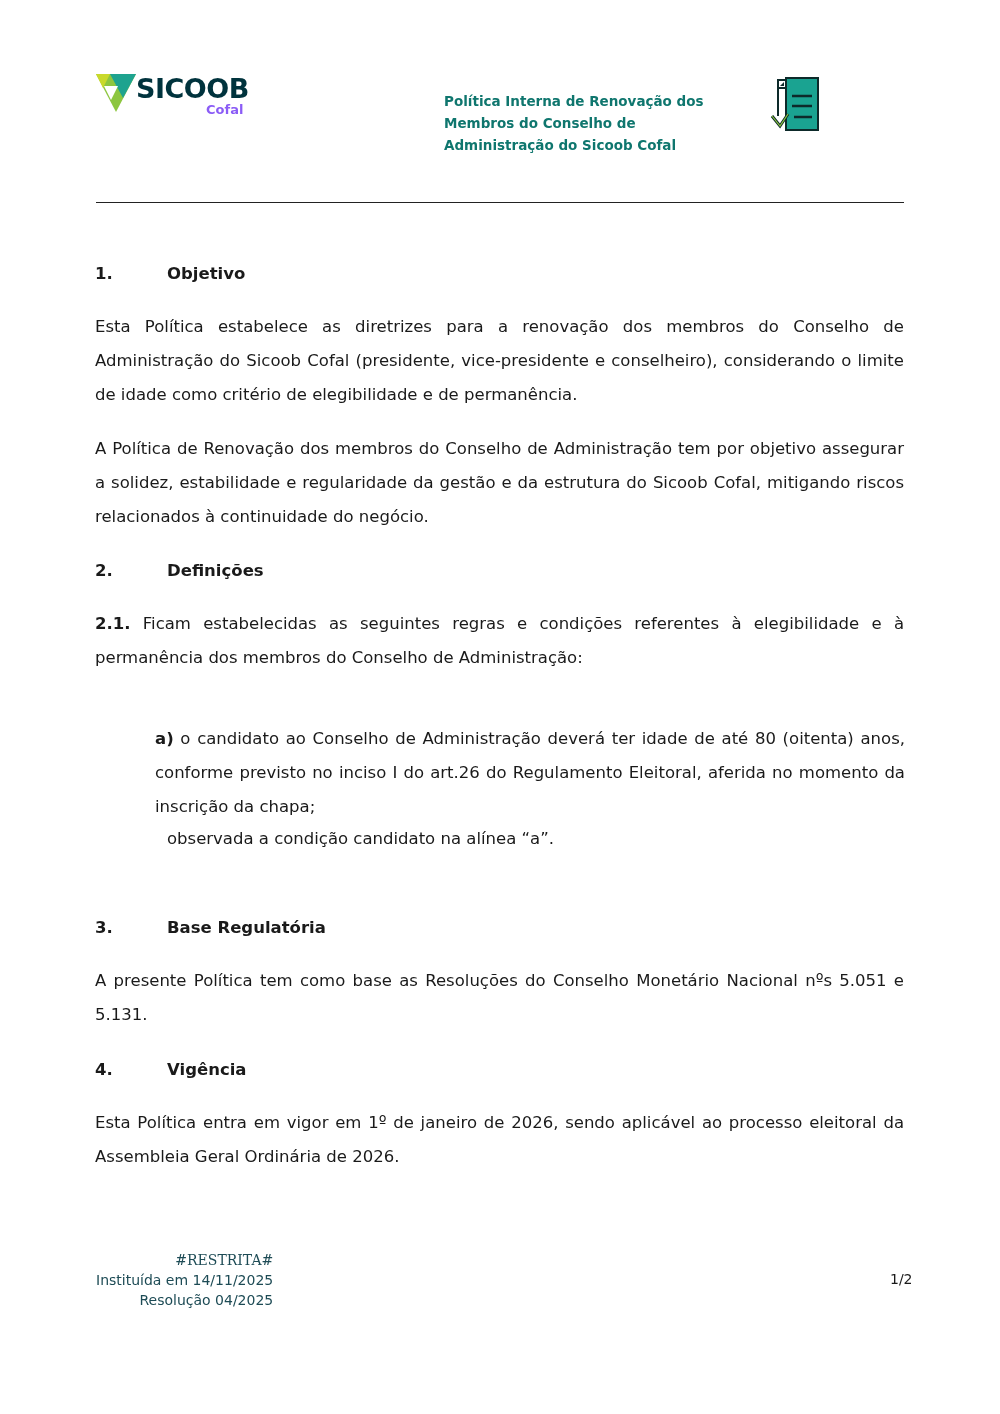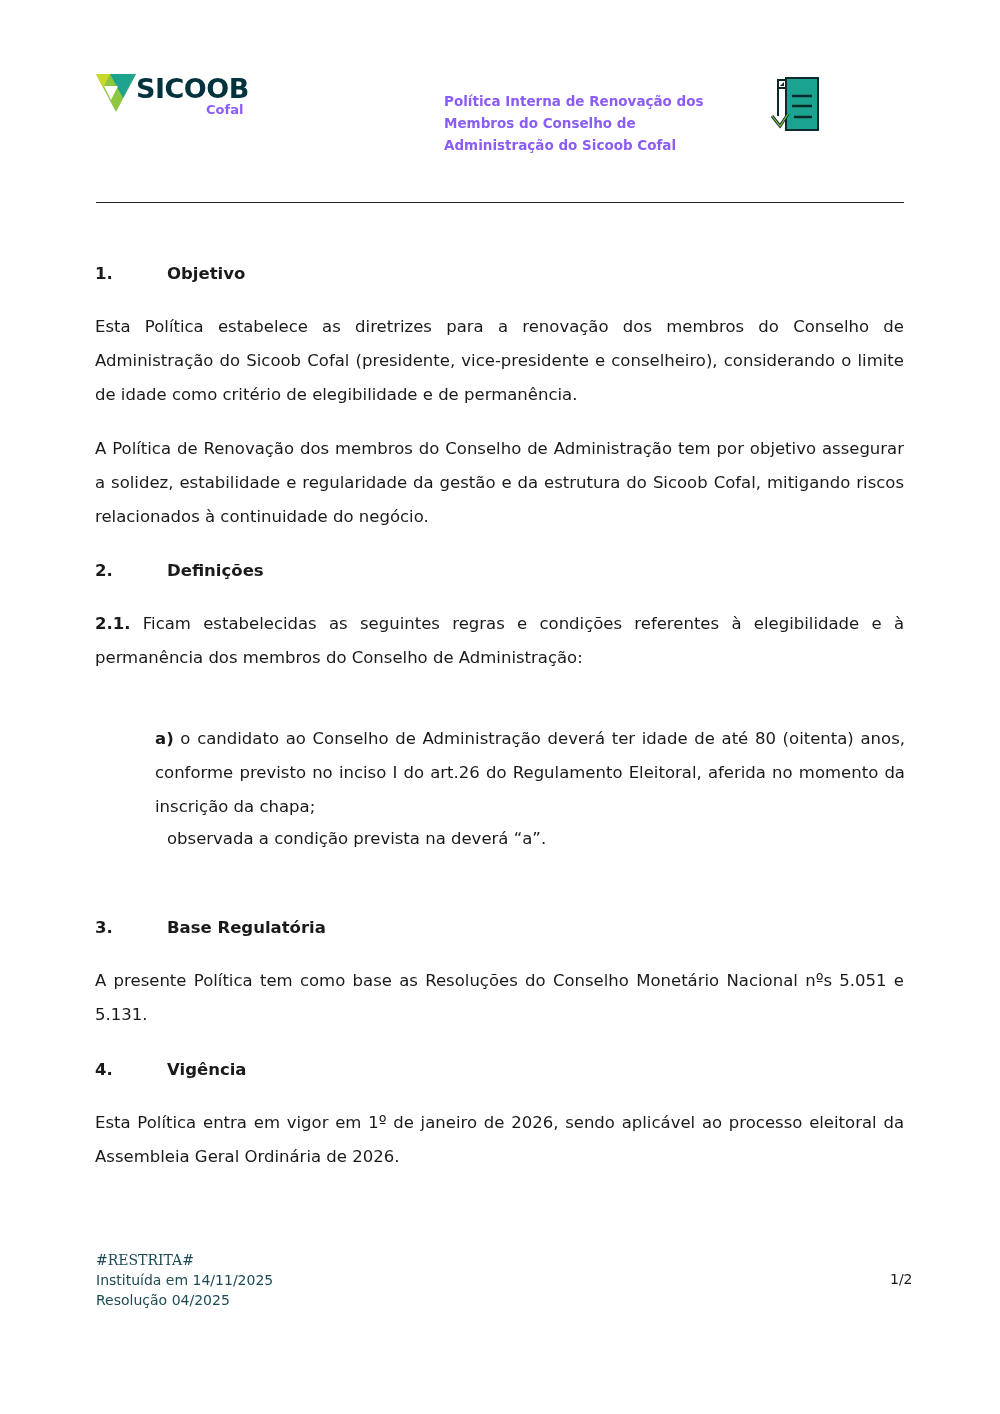--- a/index.html
+++ b/index.html
@@ -10,39 +10,39 @@
     
     .logo { position: absolute; left: 96px; top: 72px; width: 160px; height: 50px; }
     .logo svg { position: absolute; left: 0; top: 0; }
     .logo-word { position: absolute; left: 40px; top: 0px; font-family: "DejaVu Sans", sans-serif;
                  font-weight: bold; font-size: 27px; letter-spacing: -0.5px; color: #00333d; line-height: 34px; }
     .logo-sub { position: absolute; left: 110px; top: 30px; font-family: "DejaVu Sans", sans-serif;
                 font-weight: bold; font-size: 13px; color: #8b5cf6; line-height: 16px; }
 
     .header-title { position: absolute; left: 444px; top: 90px; width: 290px;
                     font-family: "DejaVu Sans", sans-serif; font-weight: bold; font-size: 13.5px;
-                    line-height: 22px; color: #8b5cf6; }
+                    line-height: 22px; color: #0f766e; }
     .doc-icon { position: absolute; left: 768px; top: 76px; width: 56px; height: 58px; }
 
     .rule { position: absolute; left: 96px; top: 202px; width: 808px; height: 0;
             border-top: 1.5px solid #222; }
 
     
     .content { position: absolute; left: 95px; width: 809px; font-family: "DejaVu Sans", sans-serif;
                font-size: 16.5px; line-height: 34px; color: #1a1a1a; }
     .just { text-align: justify; text-align-last: left; }
     .heading { position: absolute; left: 95px; font-weight: bold; font-size: 16.5px; line-height: 24px;
                font-family: "DejaVu Sans", sans-serif; color: #1a1a1a; }
     .heading .num { display: inline-block; width: 72px; }
     .item { position: absolute; left: 155px; width: 750px; font-family: "DejaVu Sans", sans-serif;
             font-size: 16.5px; line-height: 34px; color: #1a1a1a; }
     b { font-weight: bold; }
 
     
-    .footer { position: absolute; left: 96px; top: 1250px; font-size: 14px; line-height: 20px; color: #1d4b55; }
+    .footer { position: absolute; left: 96px; top: 1250px; font-size: 14px; line-height: 20px; color: #1d4b55; text-align: right; }
     .restrita { font-family: "DejaVu Serif", serif; font-size: 14px; color: #1d4b55; }
     .pagenum { position: absolute; left: 890px; top: 1271px; font-size: 14px; color: #1a1a1a;
                font-family: "DejaVu Sans", sans-serif; text-align: center; }
   </style>
 </head>
 <body>
 
 <div class="page">
 
   <div class="logo">
@@ -85,21 +85,21 @@
   <div class="content just" style="top:432px;">A Política de Renovação dos membros do Conselho de Administração tem por objetivo assegurar a solidez, estabilidade e regularidade da gestão e da estrutura do Sicoob Cofal, mitigando riscos relacionados à continuidade do negócio.</div>
 
   <div class="heading" style="top:559px;">
     <span class="num">2.</span><span>Definições</span>
   </div>
   <div class="content just" style="top:607px;"><b>2.1.</b><span> Ficam estabelecidas as seguintes regras e condições referentes à elegibilidade e à permanência dos membros do Conselho de Administração:</span></div>
 
   <div class="item just" style="top:699px;margin-top:23px;"><b>a)</b><span> o candidato ao Conselho de Administração deverá ter idade de até 80 (oitenta) anos, conforme previsto no inciso I do art.26 do Regulamento Eleitoral, aferida no momento da inscrição da chapa;</span></div>
 
   <div class="item" style="top:822px;">
-    <div style="padding-left:12px;">observada a condição prevista na deverá “a”.</div>
+    <div style="padding-left:12px;">observada a condição candidato na alínea “a”.</div>
   </div>
 
   <div class="heading" style="top:916px;">
     <span class="num">3.</span><span>Base Regulatória</span>
   </div>
   <div class="content just" style="top:964px;">A presente Política tem como base as Resoluções do Conselho Monetário Nacional nºs 5.051 e 5.131.</div>
 
   <div class="heading" style="top:1058px;">
     <span class="num">4.</span><span>Vigência</span>
   </div>

